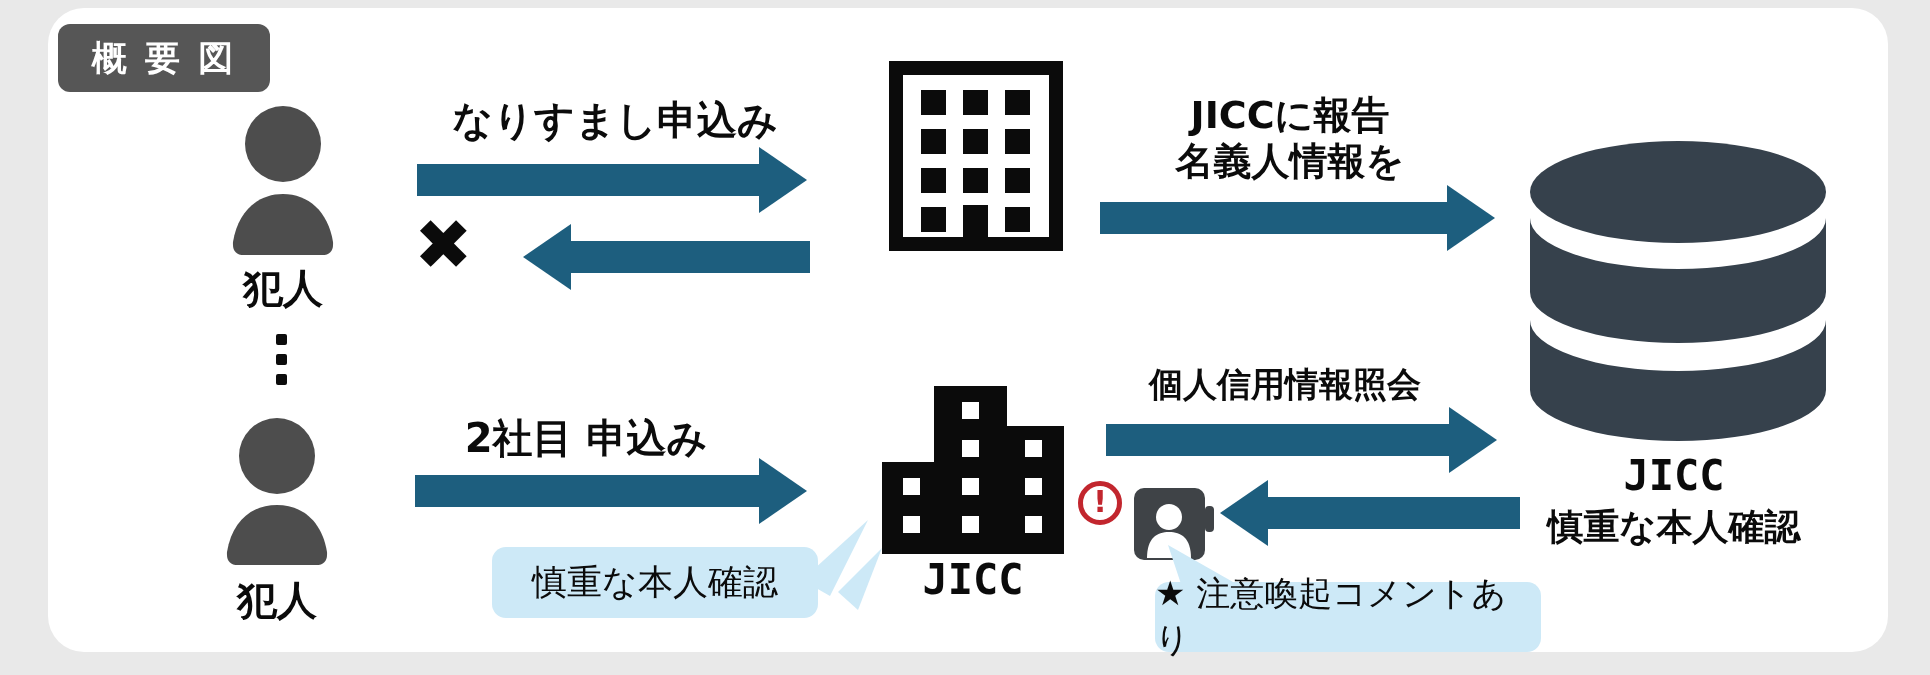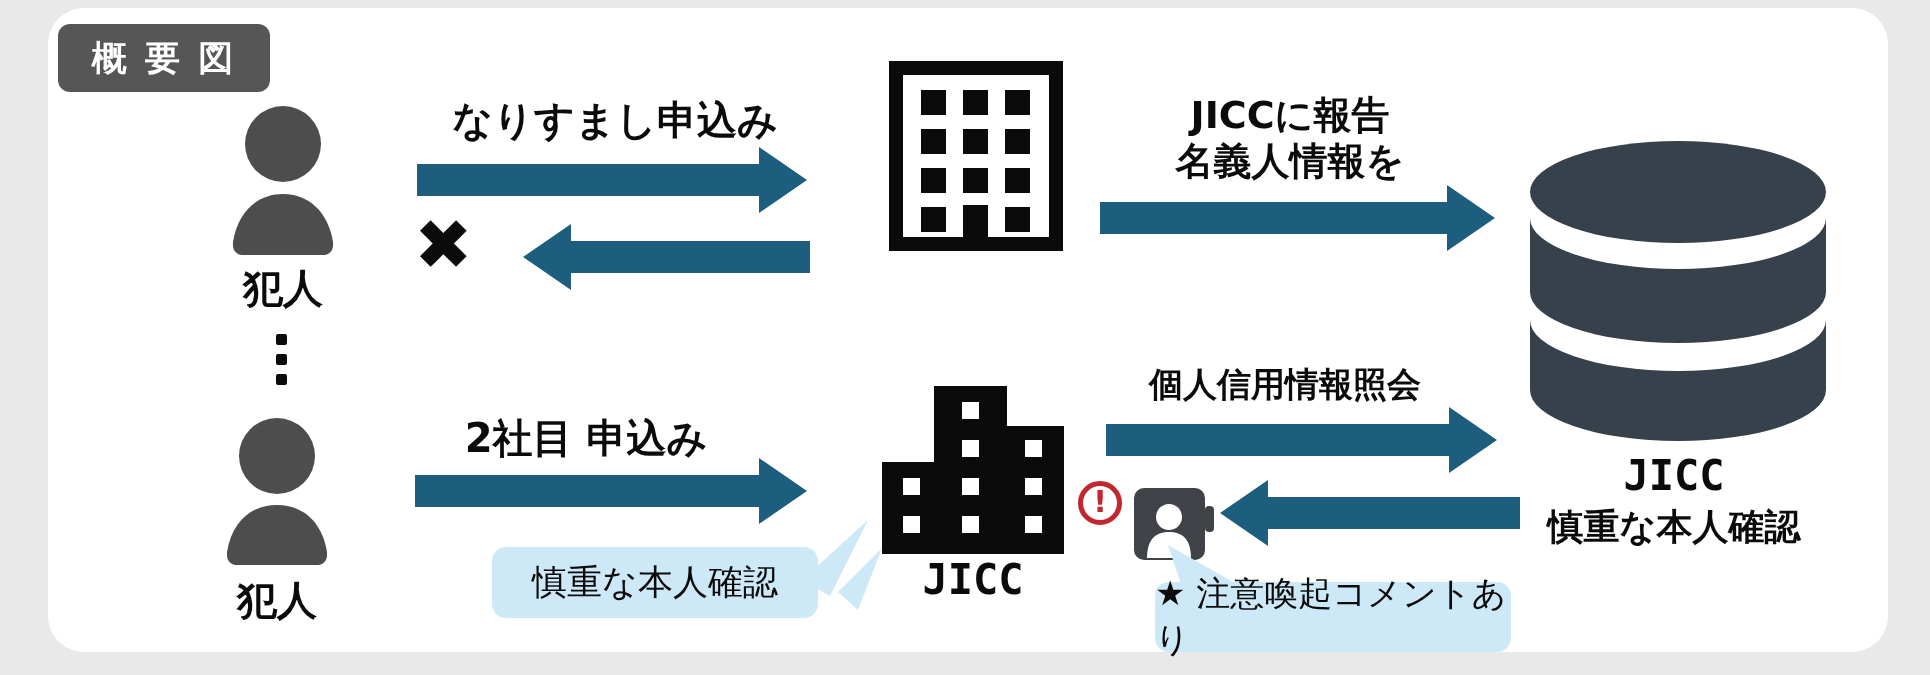--- a/index.html
+++ b/index.html
@@ -176,16 +176,16 @@
     <polygon points="12,62 78,2 40,78"></polygon>
     <polygon points="48,74 92,30 68,92"></polygon>
   </svg>
   <div class="callout" style="left:492px;top:547px;width:326px;height:71px;font-size:35px;">
     <span>慎重な本人確認</span>
   </div>
 
   <svg class="tail" style="left:1158px;top:545px;" width="85" height="45" viewBox="0 0 85 45">
     <polygon points="10,0 75,37 25,45"></polygon>
   </svg>
-  <div class="callout" style="left:1155px;top:582px;width:356px;height:70px;font-size:34px;">
+  <div class="callout" style="left:1155px;top:582px;width:386px;height:70px;font-size:34px;">
     <span>★ 注意喚起コメントあり</span>
   </div>
 </div>
 
 </body></html>

